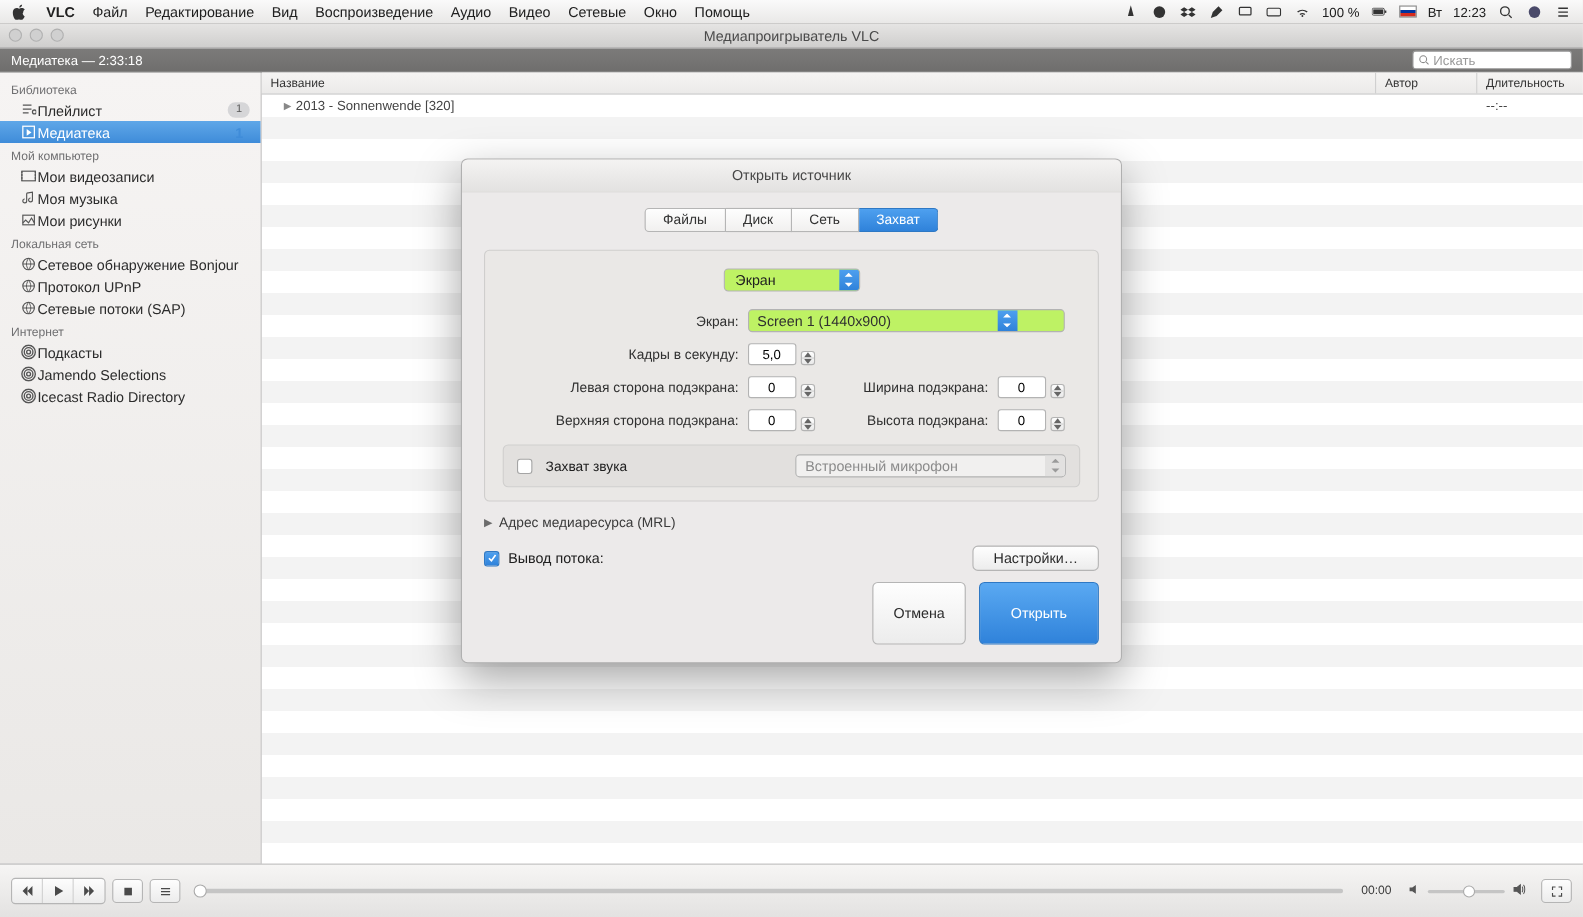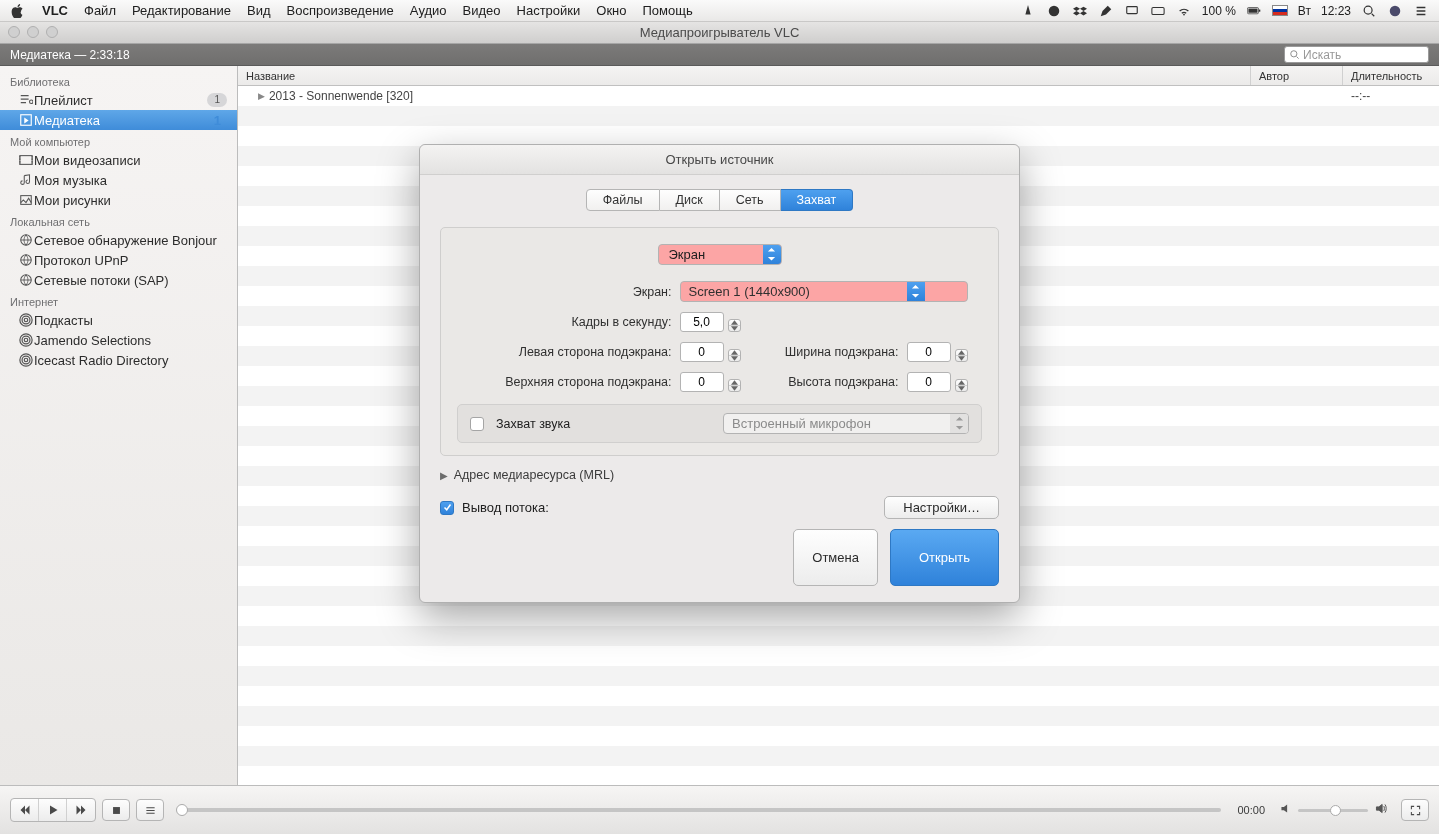--- a/index.html
+++ b/index.html
@@ -76,21 +76,21 @@
 .segmented{ display:flex; justify-content:center; margin-bottom:16px;}
 .segmented .seg{ border:1px solid #b5b5b5; background:linear-gradient(#fefefe,#f1f0ef); padding:3px 16px; font-size:12.5px; color:#333; }
 .segmented .seg:first-child{ border-radius:4px 0 0 4px;}
 .segmented .seg:last-child{ border-radius:0 4px 4px 0;}
 .segmented .seg + .seg{ border-left:none;}
 .segmented .seg.active{ background: linear-gradient(#4ea0ef,#2f82da); color:#fff; border-color:#2e78c4;}
 
 .panel{ border:1px solid #cfcecd; border-radius:5px; background:#eae8e6; padding:16px 16px 12px; }
 
 .center-select{ display:flex; justify-content:center; margin-bottom:16px;}
-.select{ display:flex; align-items:stretch; border:1px solid #b3b3b3; border-radius:4px; overflow:hidden; background:#fca5a5; font-size:13px;}
+.select{ display:flex; align-items:stretch; border:1px solid #b3b3b3; border-radius:4px; overflow:hidden; background:#bef264; font-size:13px;}
 .select .val{ padding:2px 10px; min-width:104px;}
 .select .chev{ width:18px; background: linear-gradient(#4ea0ef,#2f82da); display:flex; align-items:center; justify-content:center;}
 .select .chev svg{ width:9px; fill:#fff;}
 .select.wide .val{ min-width:226px; padding:2px 8px;}
 .select.disabled { background:#f1f0ef; color:#8b8b8b;}
 .select.disabled .chev{ background:#e2e1e0;}
 .select.disabled .chev svg{ fill:#9a9a9a;}
 
 .formgrid{ display:grid; grid-template-columns: 200px auto 150px auto; column-gap:8px; row-gap:10px; align-items:center; justify-content:center; font-size:12.5px; color:#303030;}
 .formgrid .lbl{ text-align:right;}
@@ -133,21 +133,21 @@
           <path d="M11.5 8.3c0-2 1.6-2.9 1.7-3-0.9-1.4-2.4-1.5-2.9-1.6-1.2-.1-2.4.7-3 .7-.6 0-1.6-.7-2.6-.7C3.3 3.8 2 4.6 1.3 5.9.1 8.5 1 12.3 2.2 14.4c.6 1 1.4 2.1 2.4 2.1 1 0 1.3-.6 2.5-.6 1.2 0 1.5.6 2.5.6 1 0 1.7-1 2.4-2 .7-1.1 1-2.2 1-2.3 0 0-2-0.8-2-2.9zM9.7 2.2C10.2 1.6 10.5.8 10.4 0c-.7 0-1.6.5-2.1 1.1-.5.5-.9 1.4-.8 2.2.8.1 1.7-.4 2.2-1.1z"></path>
         </svg>
       </span>
     <span class="app">VLC</span>
     <span>Файл</span>
     <span>Редактирование</span>
     <span>Вид</span>
     <span>Воспроизведение</span>
     <span>Аудио</span>
     <span>Видео</span>
-    <span>Настройки</span>
+    <span>Сетевые</span>
     <span>Окно</span>
     <span>Помощь</span>
   </div>
   <div class="menubar-right">
     <span class="icon">
         <svg viewBox="0 0 16 16">
           <path d="M8 1l3 11H5z"></path>
         </svg>
       </span>
     <span class="icon">

